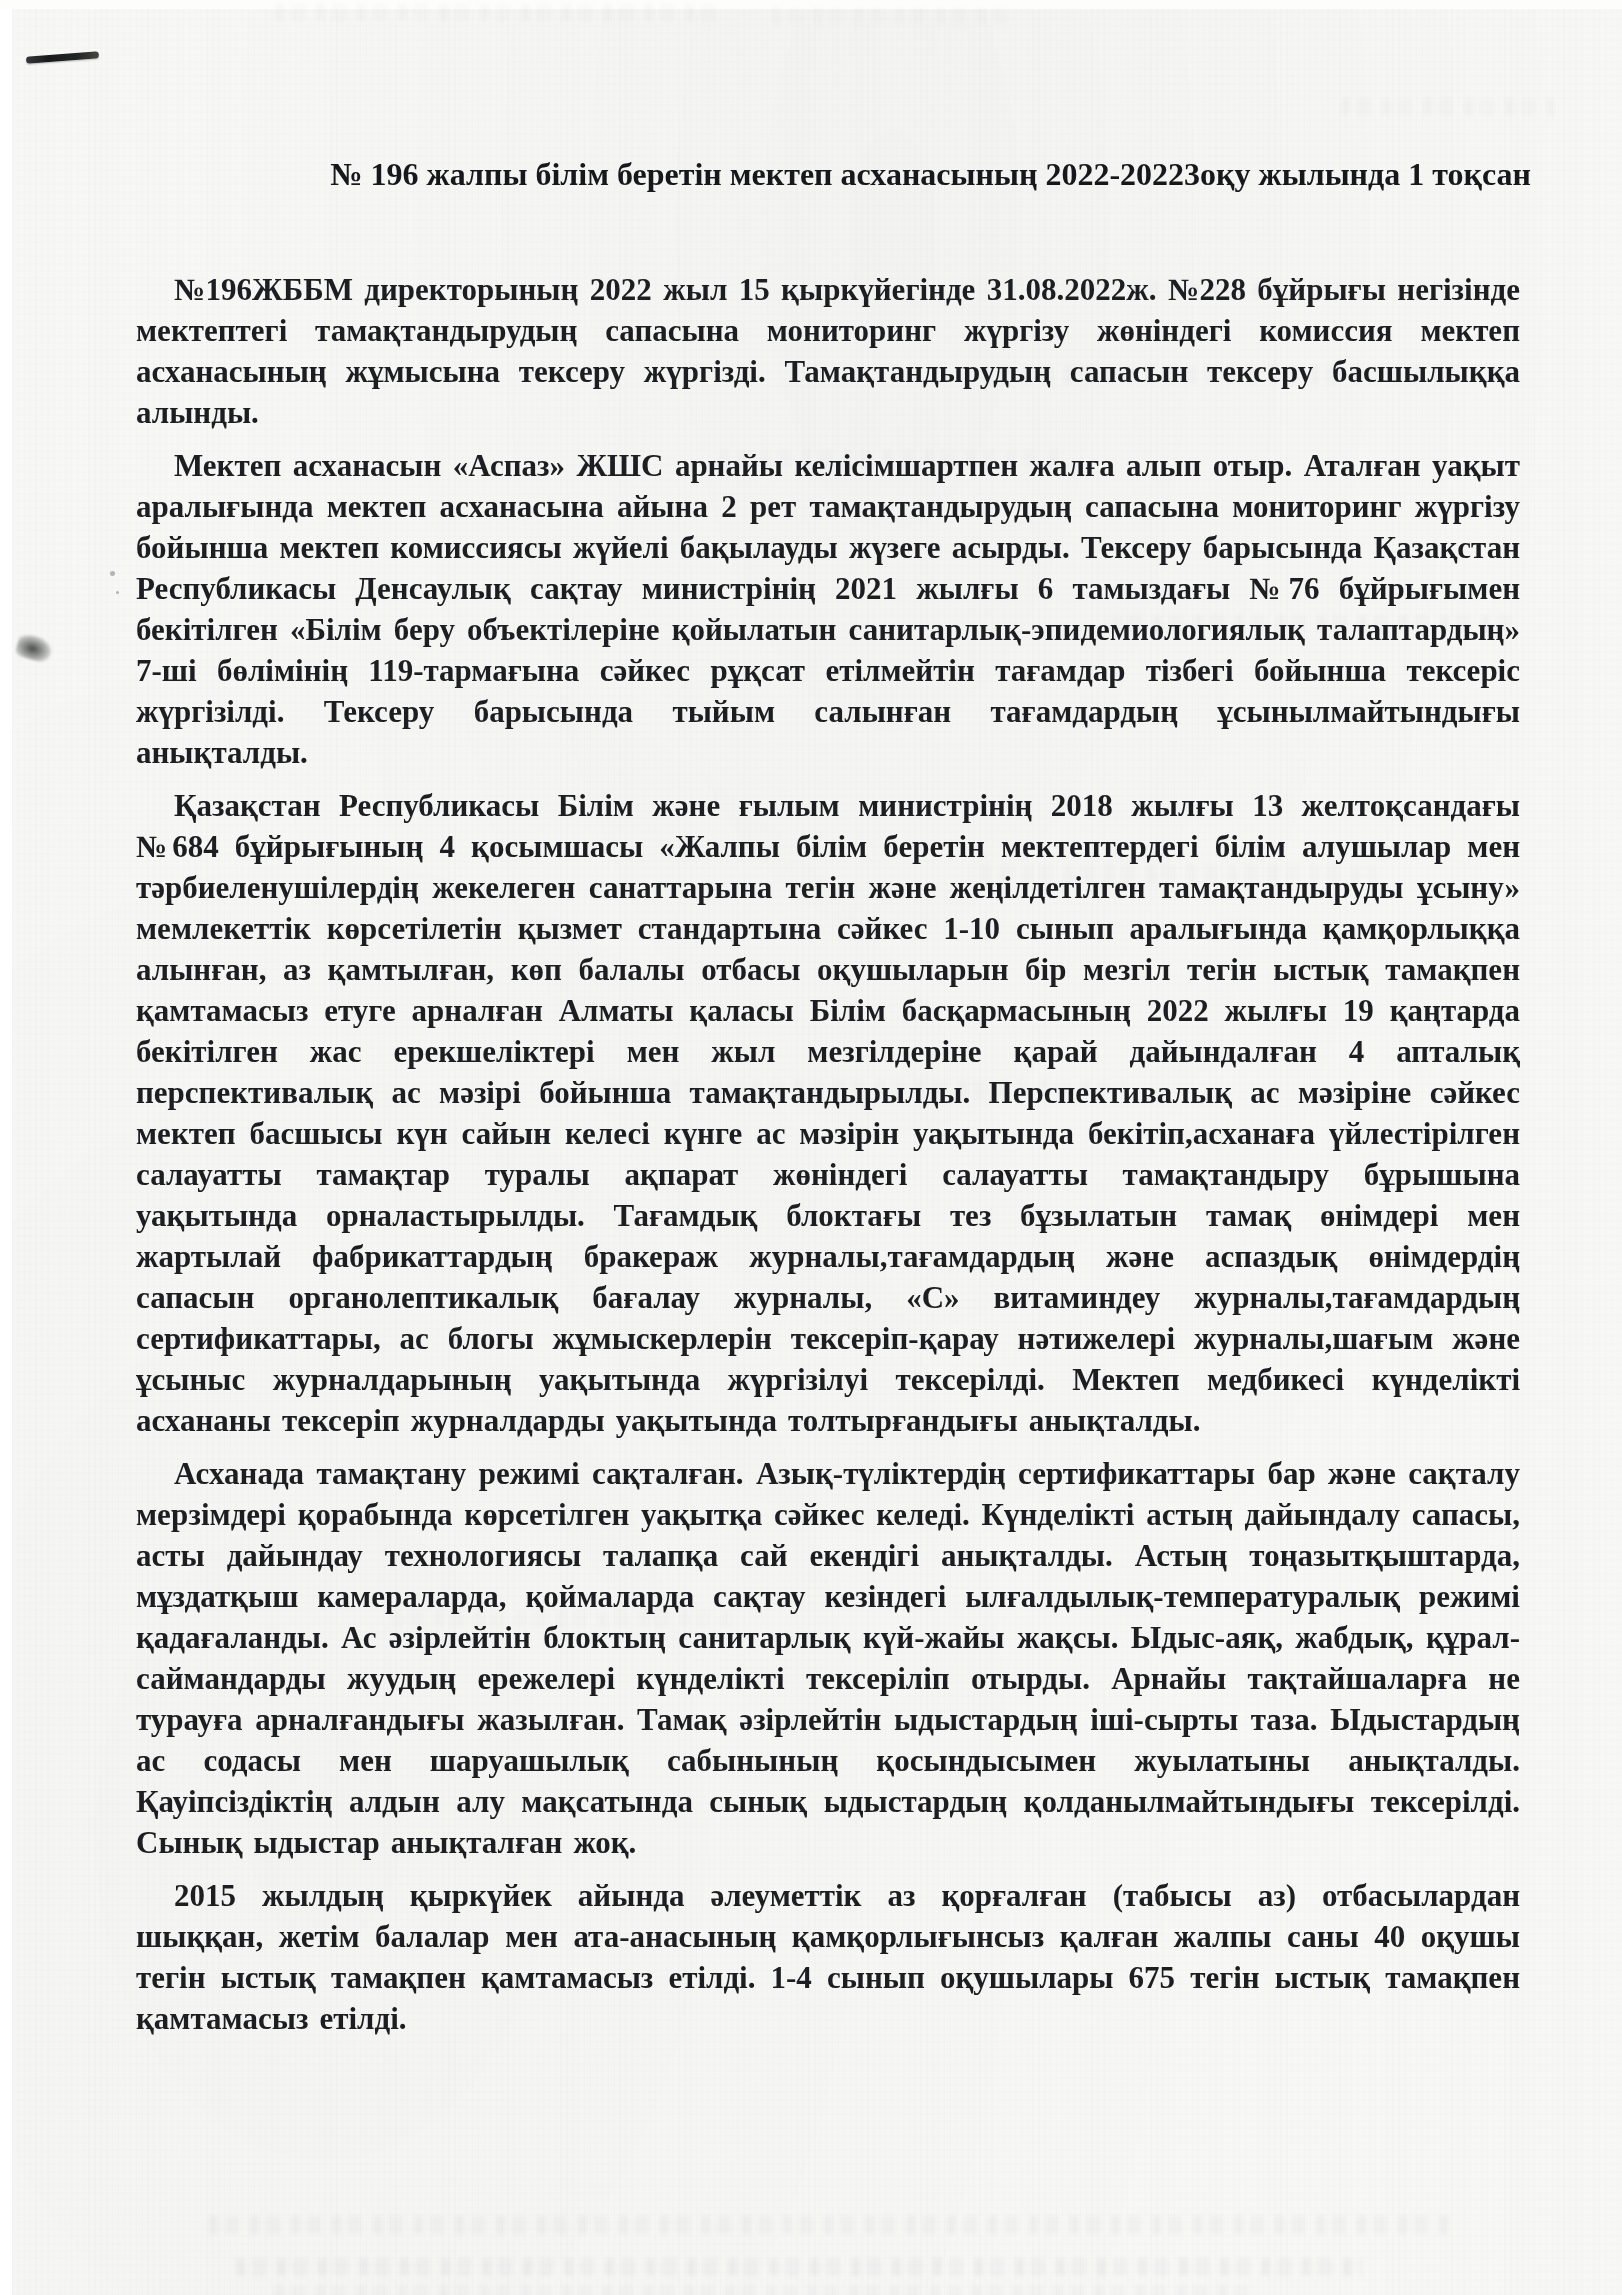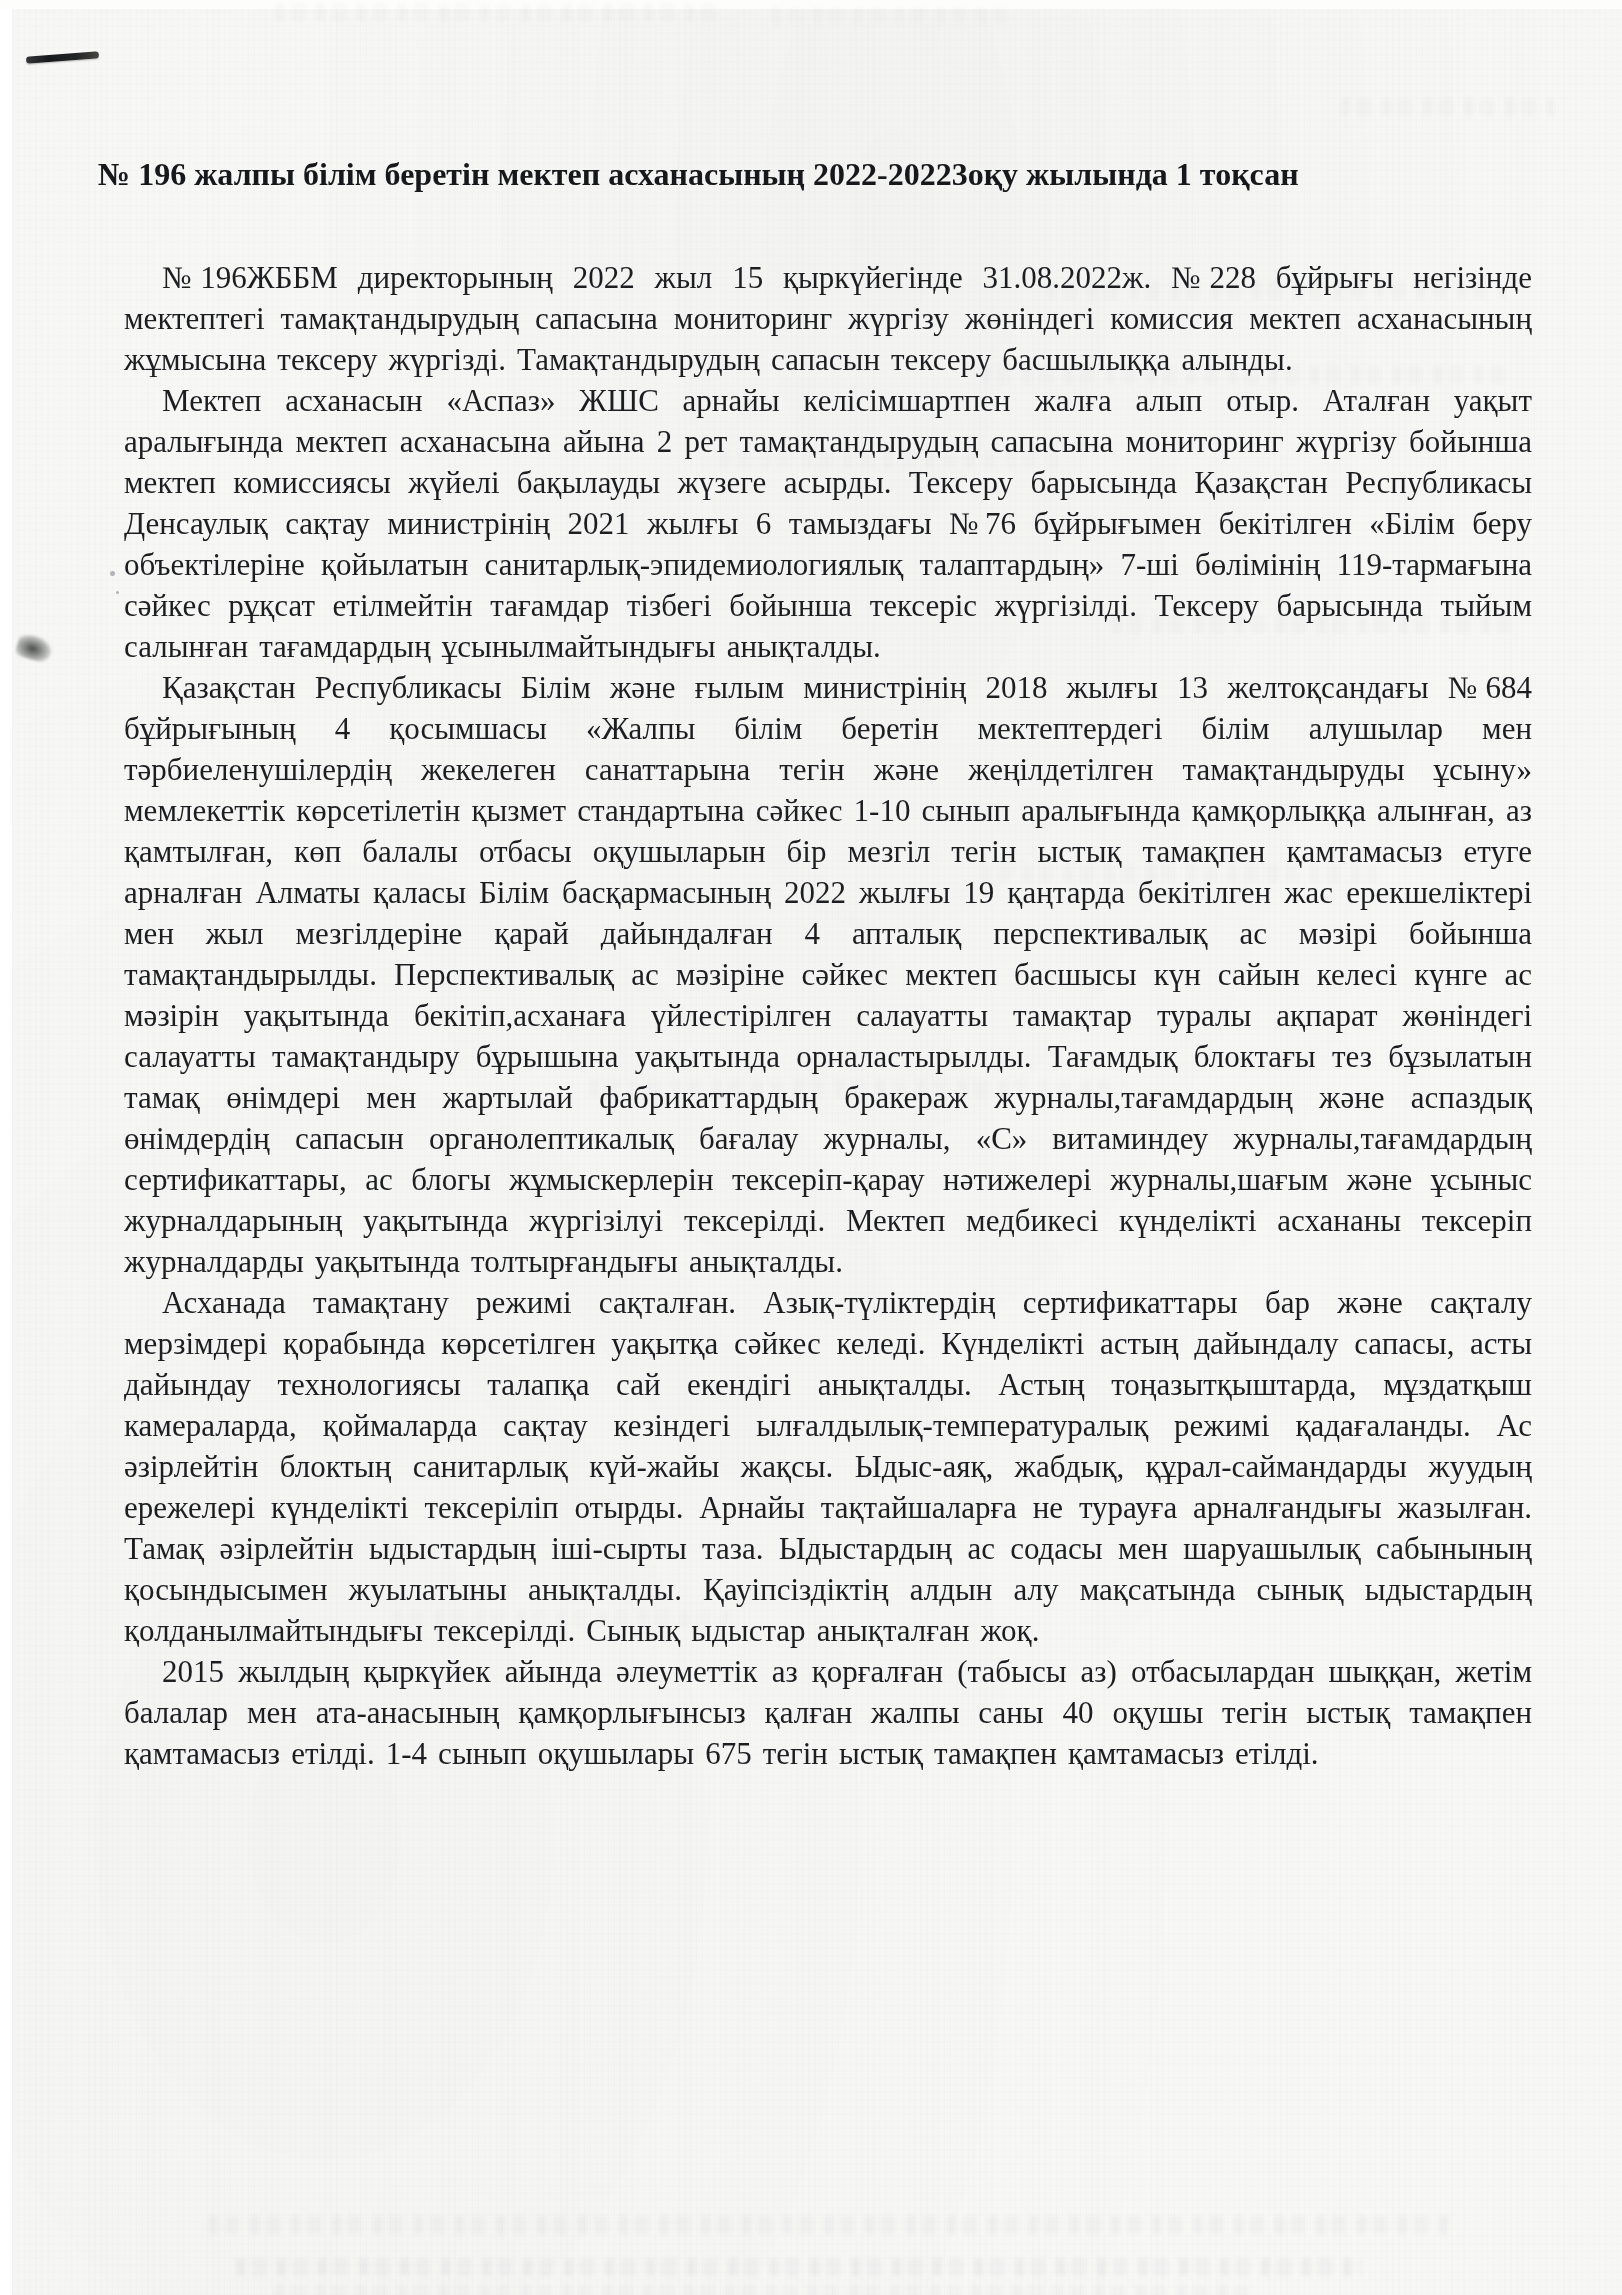--- a/index.html
+++ b/index.html
@@ -77,40 +77,41 @@
       rgba(85,95,125,0.55) 0 9.2px, transparent 9.2px 15.7px,
       rgba(85,95,125,0.4) 15.7px 30px, transparent 30px 41px);
     filter: blur(2px);
     pointer-events: none;
   }
   .title {
     position: absolute;
     top: 153px;
     left: 98px;
     width: 1433px;
-    text-align: left;
+    text-align: right;
     font-weight: bold;
     font-size: 32px;
     line-height: 43px;
     color: #17181b;
   }
   .content {
     position: absolute;
     top: 257px;
     left: 124px;
     width: 1408px;
     font-size: 31px;
     line-height: 41px;
     text-align: justify;
     color: #1d1e22;
   }
   .content p {
-    margin: 0;
+    margin: 12px;
     text-indent: 38px;
     word-spacing: 3.3px;
+    font-weight: bold;
   }
 </style>
 </head>
 <body>
 
 <div class="scan-noise"></div>
 <div class="edge-left"></div>
 <div class="edge-top"></div>
 
 <div class="pen-mark"></div>

